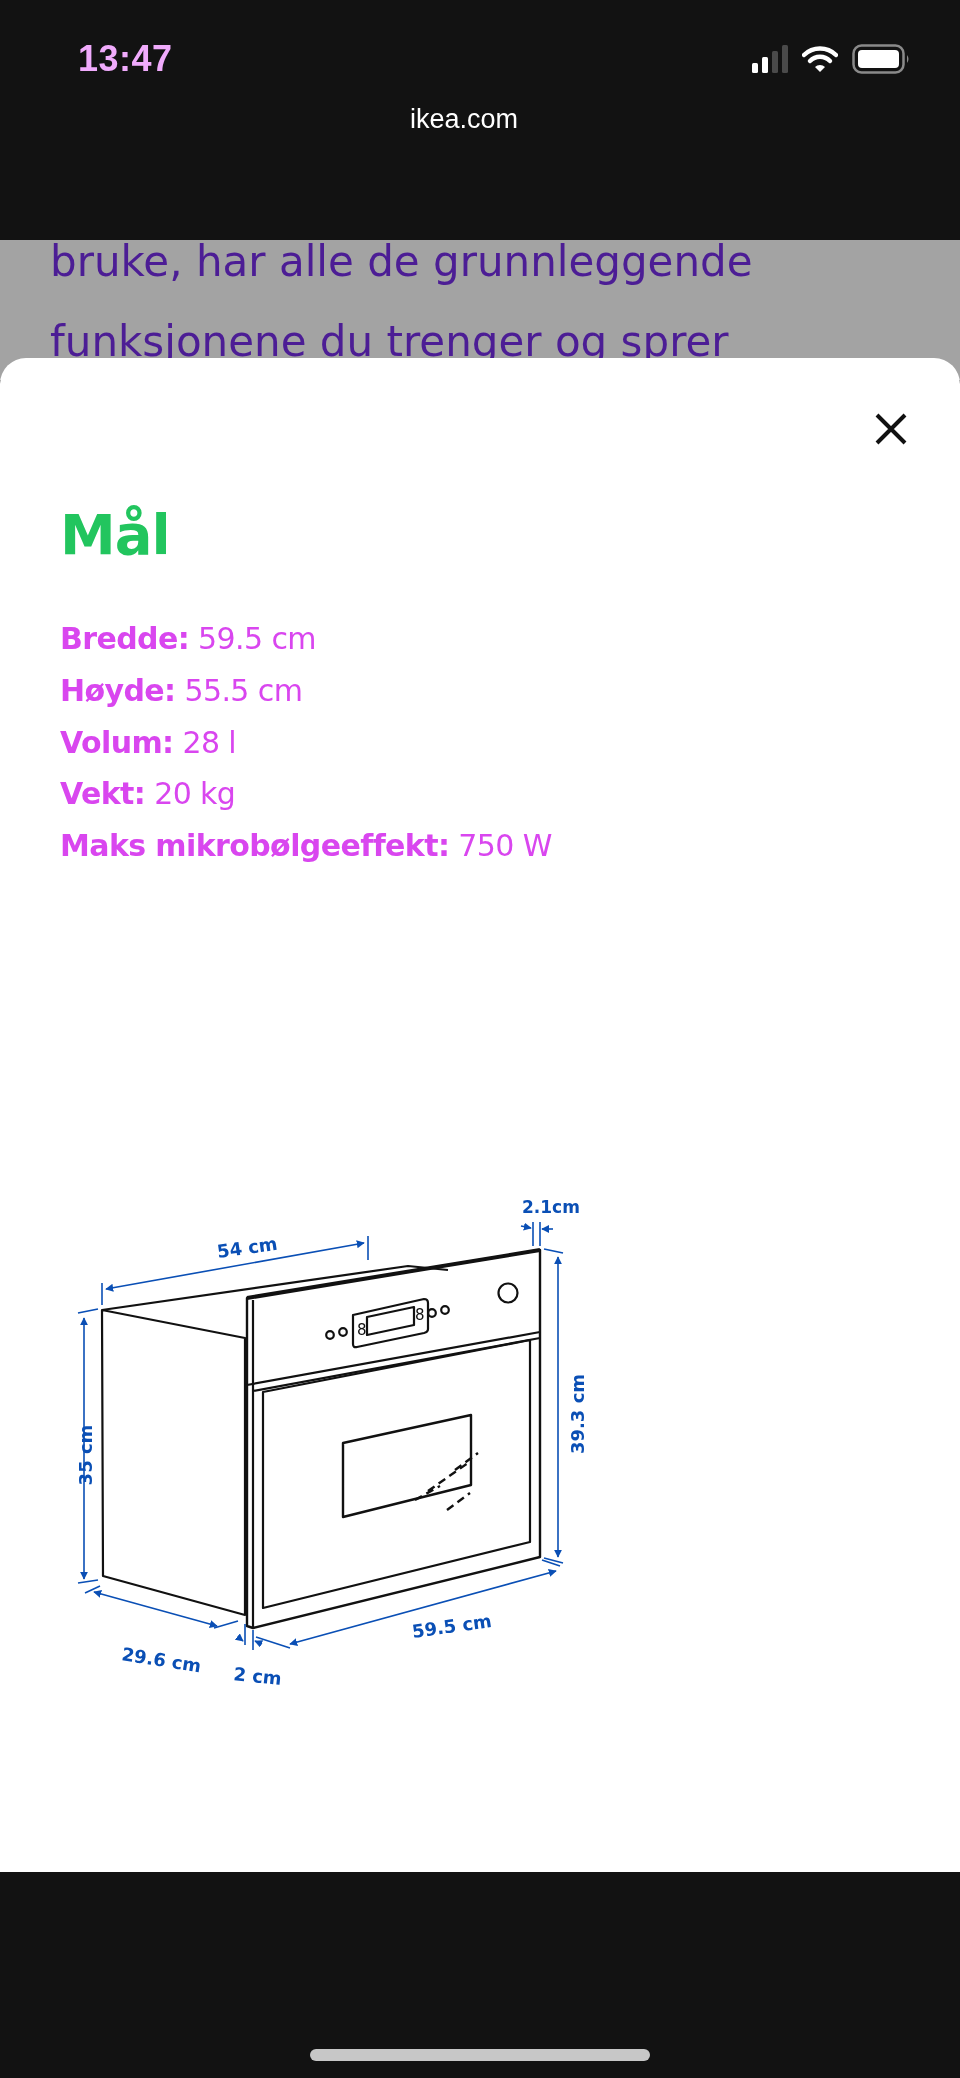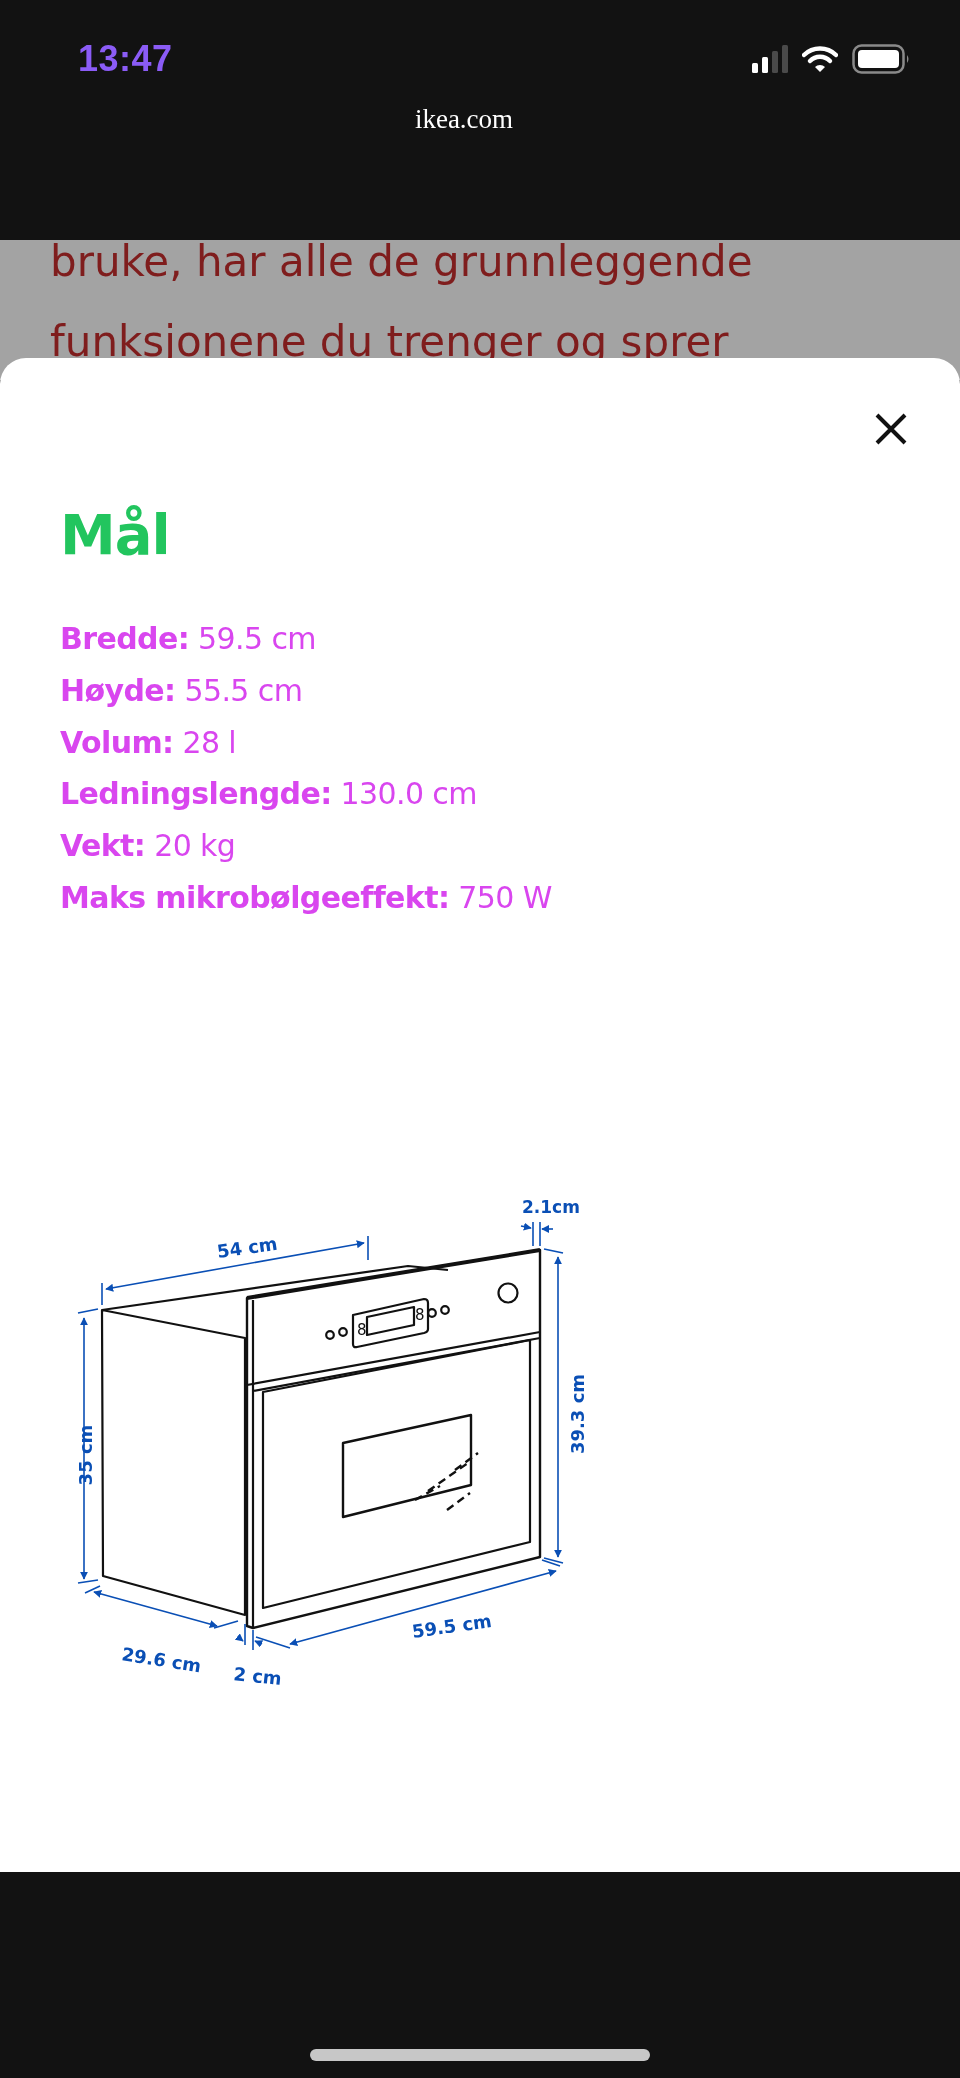--- a/index.html
+++ b/index.html
@@ -1,25 +1,25 @@
 <!DOCTYPE html>
 <html><head>
   <meta charset="utf-8">
   <style>
     * { box-sizing: border-box; margin: 0; padding: 0; }
     html, body { width: 960px; height: 2078px; overflow: hidden; background: #121212; }
     body { position: relative; font-family: "DejaVu Sans", "Liberation Sans", sans-serif; }
 
     .status-bar { position: absolute; left: 0; top: 0; width: 960px; height: 240px; background: #121212; }
-    .time { position: absolute; left: 78px; top: 38px; color: #8b5cf6; font-family: "Liberation Sans", sans-serif; font-size: 36px; font-weight: 600; letter-spacing: 0.5px; }
+    .time { position: absolute; left: 78px; top: 38px; color: #f0abfc; font-family: "Liberation Sans", sans-serif; font-size: 36px; font-weight: 600; letter-spacing: 0.5px; }
     .status-icons { position: absolute; right: 50px; top: 44px; display: flex; align-items: center; gap: 14px; }
-    .url { position: absolute; left: 0; width: 928px; top: 104px; text-align: center; color: #ffffff; font-family: Liberation Serif, serif; font-size: 27px; }
+    .url { position: absolute; left: 0; width: 928px; top: 104px; text-align: center; color: #ffffff; font-family: Liberation Sans, sans-serif; font-size: 27px; }
 
     .page-behind { position: absolute; left: 0; top: 240px; width: 960px; height: 140px; background: #a3a3a3; overflow: hidden; }
-    .page-behind p { position: absolute; left: 50px; color: #7f1d1d; font-size: 42px; line-height: 80px; white-space: nowrap; }
+    .page-behind p { position: absolute; left: 50px; color: #4c1d95; font-size: 42px; line-height: 80px; white-space: nowrap; }
 
     .sheet { position: absolute; left: 0; top: 358px; width: 960px; height: 1514px; background: #ffffff; border-radius: 26px 26px 0 0; }
     .close-btn { position: absolute; left: 866px; top: 406px; width: 50px; height: 50px; display: flex; align-items: center; justify-content: center; cursor: pointer; }
     .title { position: absolute; left: 60px; top: 502px; font-size: 56px; font-weight: bold; color: #22c55e; font-family: "DejaVu Sans", sans-serif; letter-spacing: -1px; }
     .spec-list { position: absolute; left: 60px; top: 614px; list-style: none; }
     .spec-list li { height: 51.8px; font-size: 30px; color: #d946ef; line-height: 50px; white-space: nowrap; letter-spacing: -0.6px; }
     .spec-list .label { font-weight: bold; }
 
     .diagram { position: absolute; left: 0; top: 1160px; width: 960px; height: 620px; }
 
@@ -72,21 +72,20 @@
     </svg>
   </span>
 </div>
 
 <h2 class="title">Mål</h2>
 
 <ul class="spec-list">
   <li><span class="label">Bredde:</span> <span>59.5 cm</span></li>
   <li><span class="label">Høyde:</span> <span>55.5 cm</span></li>
   <li><span class="label">Volum:</span> <span>28 l</span></li>
-  <li><span class="label">Ledningslengde:</span> <span>130.0 cm</span></li>
   <li><span class="label">Vekt:</span> <span>20 kg</span></li>
   <li><span class="label">Maks mikrobølgeeffekt:</span> <span>750 W</span></li>
 </ul>
 
 <div class="diagram">
   <svg width="960" height="620" viewBox="0 1160 960 620">
     <defs>
       <marker id="arr" viewBox="0 0 10 10" refX="9" refY="5" markerWidth="5" markerHeight="5" orient="auto-start-reverse">
         <path d="M0 0 L10 5 L0 10 Z" fill="#0a4fb5"></path>
       </marker>

